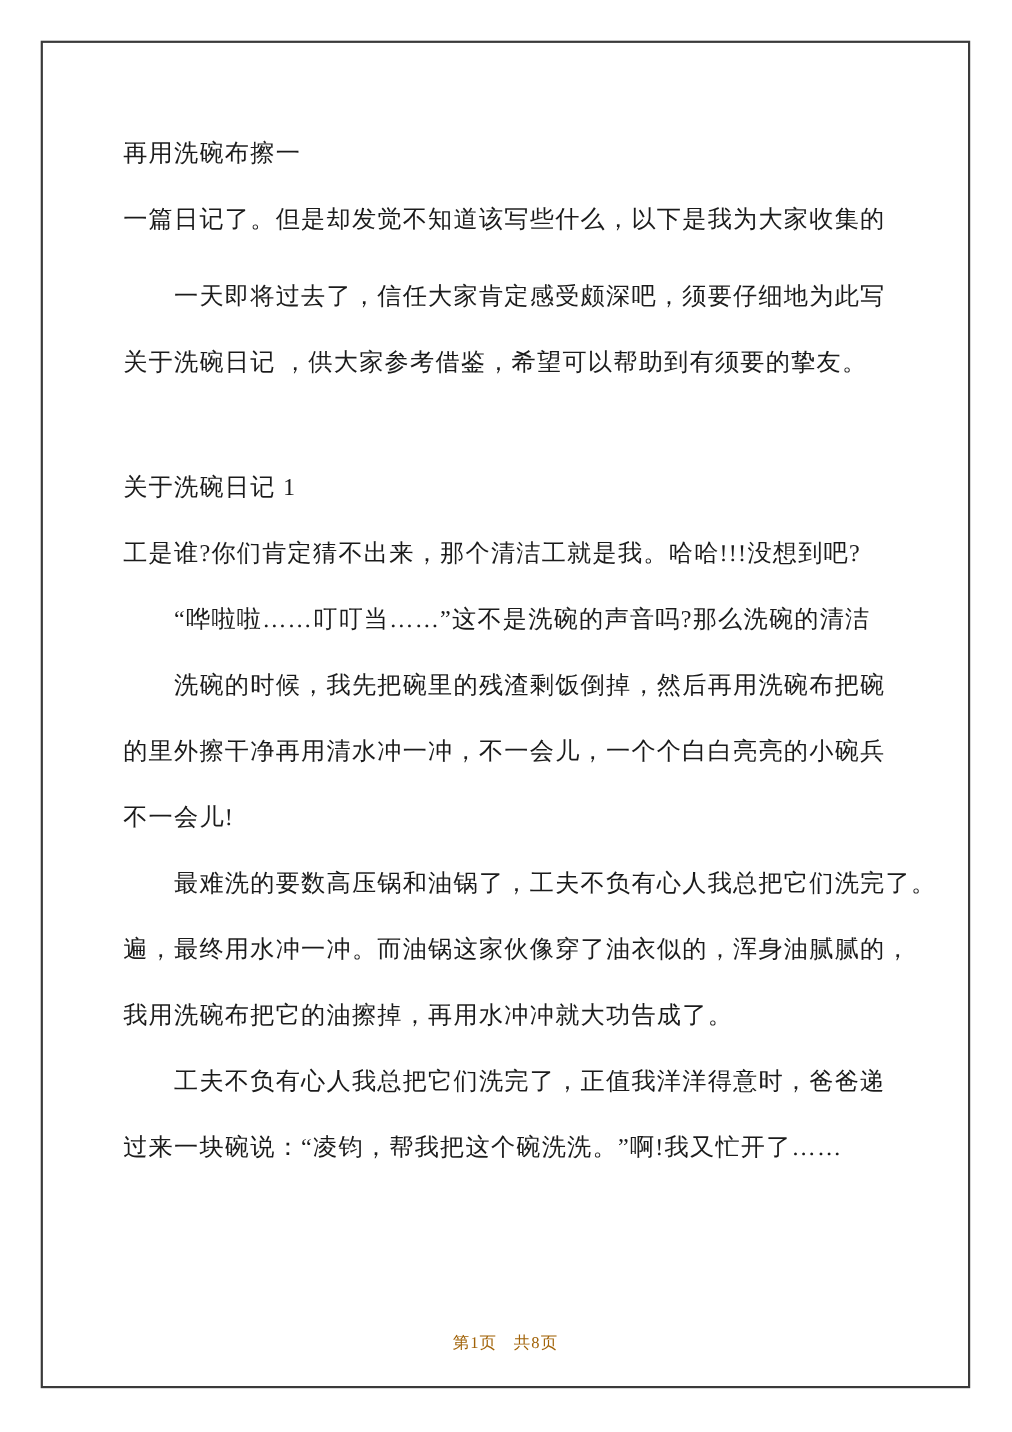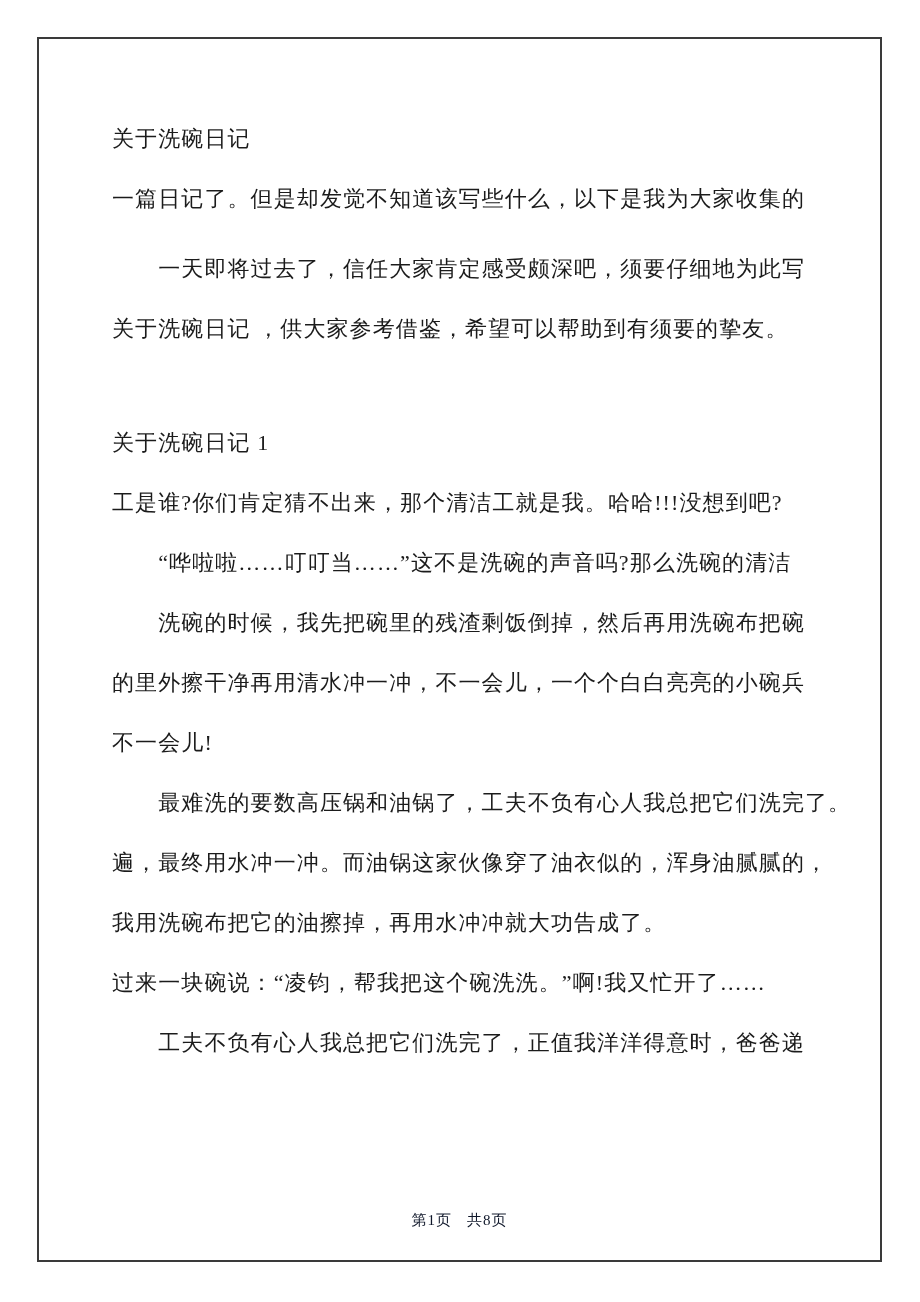--- a/index.html
+++ b/index.html
@@ -43,49 +43,49 @@
     margin-top: 54px;
   }
   .page-footer {
     position: absolute;
     left: 0;
     right: 0;
     bottom: 30px;
     text-align: center;
     font-size: 15px;
     letter-spacing: 1px;
-    color: #0f172a;
+    color: #a16207;
   }
   .page-footer .total {
     margin-left: 15px;
   }
 </style>
 </head>
 <body>
 
 <div class="page">
   <div class="content">
 
-    <div class="line">关于洗碗日记</div>
+    <div class="line">再用洗碗布擦一</div>
 
     <div class="line">一篇日记了。但是却发觉不知道该写些什么，以下是我为大家收集的</div>
     <div class="line gap-after-title">　　一天即将过去了，信任大家肯定感受颇深吧，须要仔细地为此写</div>
     <div class="line">关于洗碗日记 ，供大家参考借鉴，希望可以帮助到有须要的挚友。</div>
 
     <div class="line section-heading">关于洗碗日记 1</div>
 
     <div class="line">工是谁?你们肯定猜不出来，那个清洁工就是我。哈哈!!!没想到吧?</div>
     <div class="line">　　“哗啦啦……叮叮当……”这不是洗碗的声音吗?那么洗碗的清洁</div>
     <div class="line">　　洗碗的时候，我先把碗里的残渣剩饭倒掉，然后再用洗碗布把碗</div>
     <div class="line">的里外擦干净再用清水冲一冲，不一会儿，一个个白白亮亮的小碗兵</div>
     <div class="line">不一会儿!</div>
     <div class="line">　　最难洗的要数高压锅和油锅了，工夫不负有心人我总把它们洗完了。</div>
     <div class="line">遍，最终用水冲一冲。而油锅这家伙像穿了油衣似的，浑身油腻腻的，</div>
     <div class="line">我用洗碗布把它的油擦掉，再用水冲冲就大功告成了。</div>
+    <div class="line">　　工夫不负有心人我总把它们洗完了，正值我洋洋得意时，爸爸递</div>
     <div class="line">过来一块碗说：“凌钧，帮我把这个碗洗洗。”啊!我又忙开了……</div>
-    <div class="line">　　工夫不负有心人我总把它们洗完了，正值我洋洋得意时，爸爸递</div>
 
   </div>
 
   <div class="page-footer">
     <span class="current">第1页</span><span class="total">共8页</span>
   </div>
 </div>
 
 </body></html>

